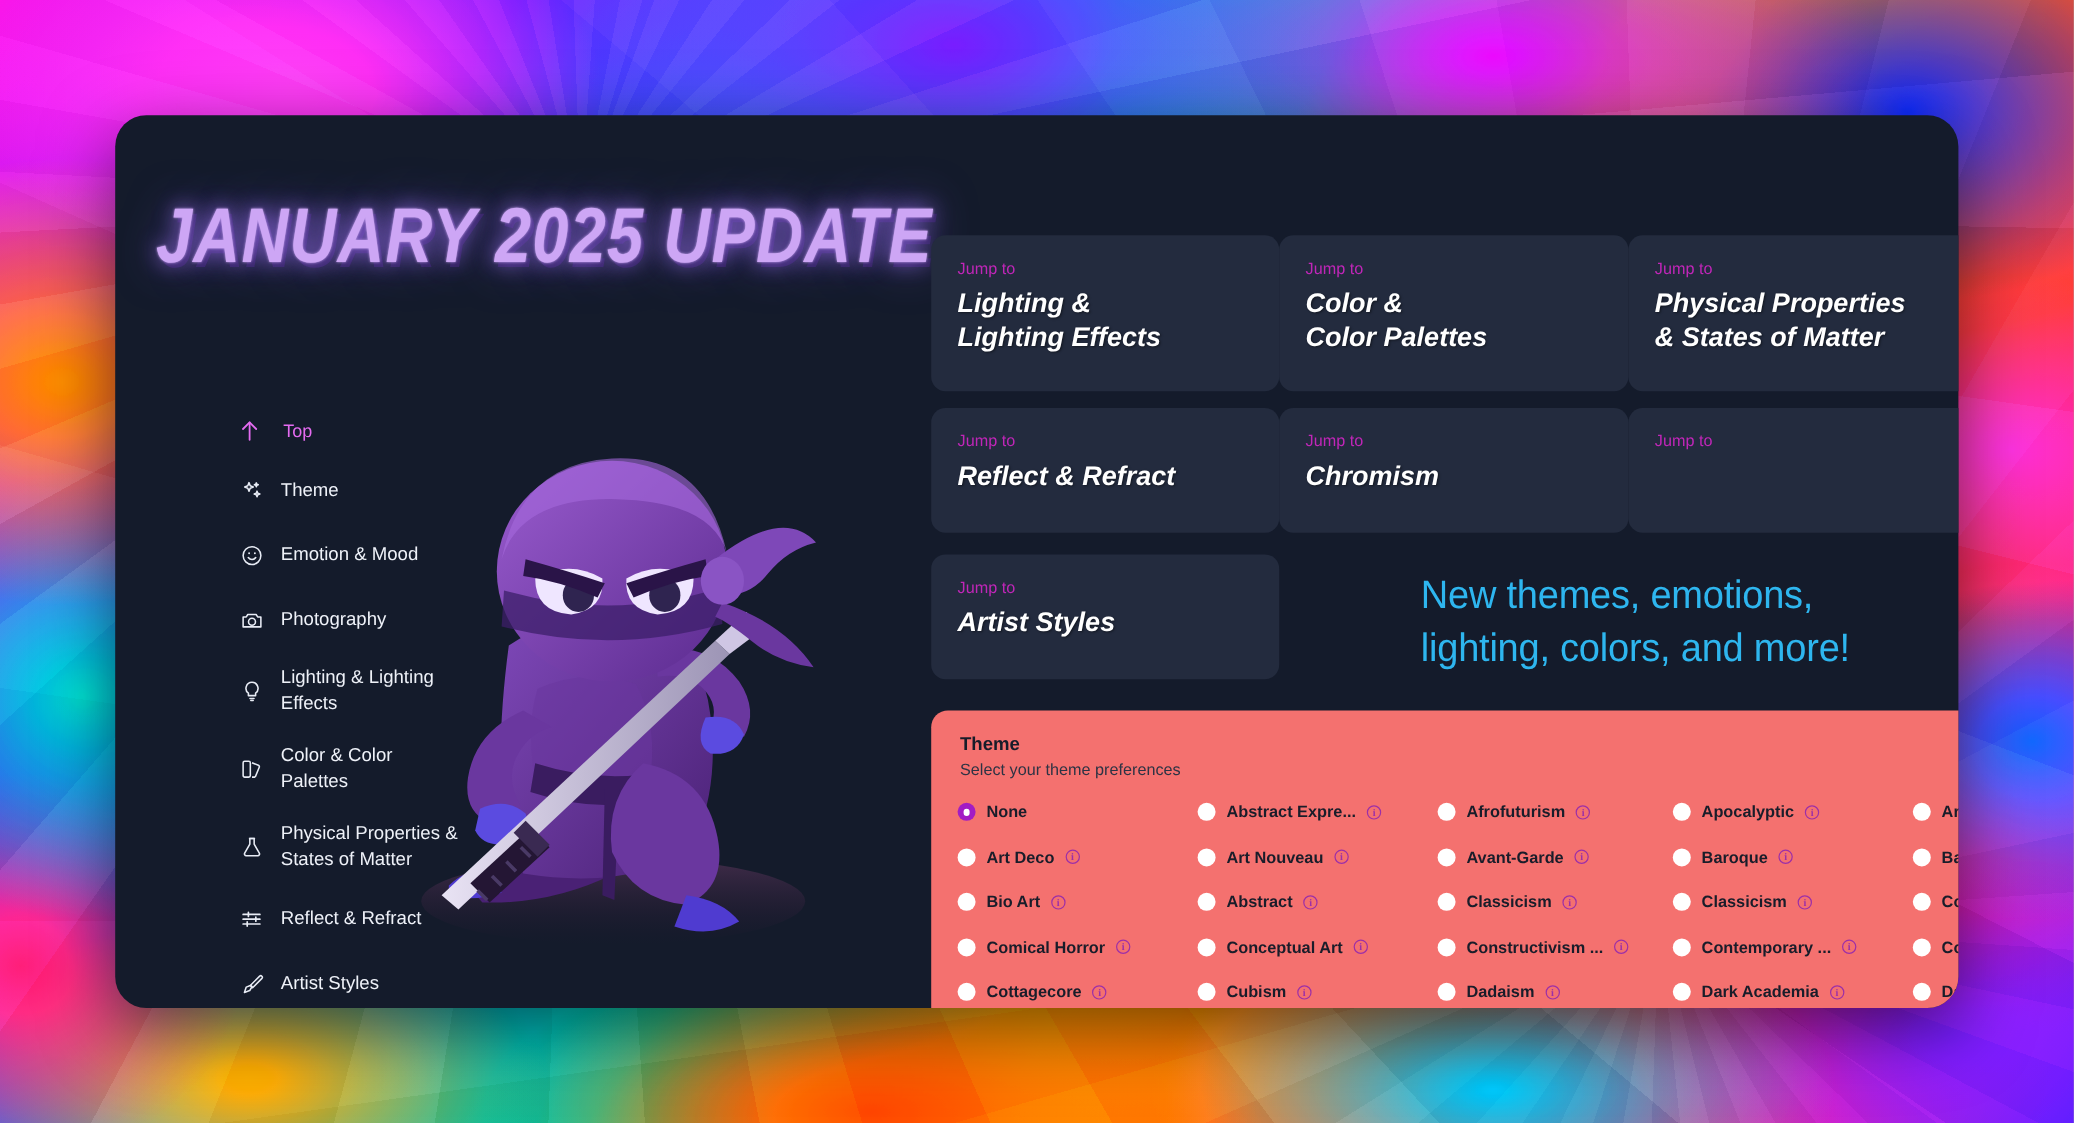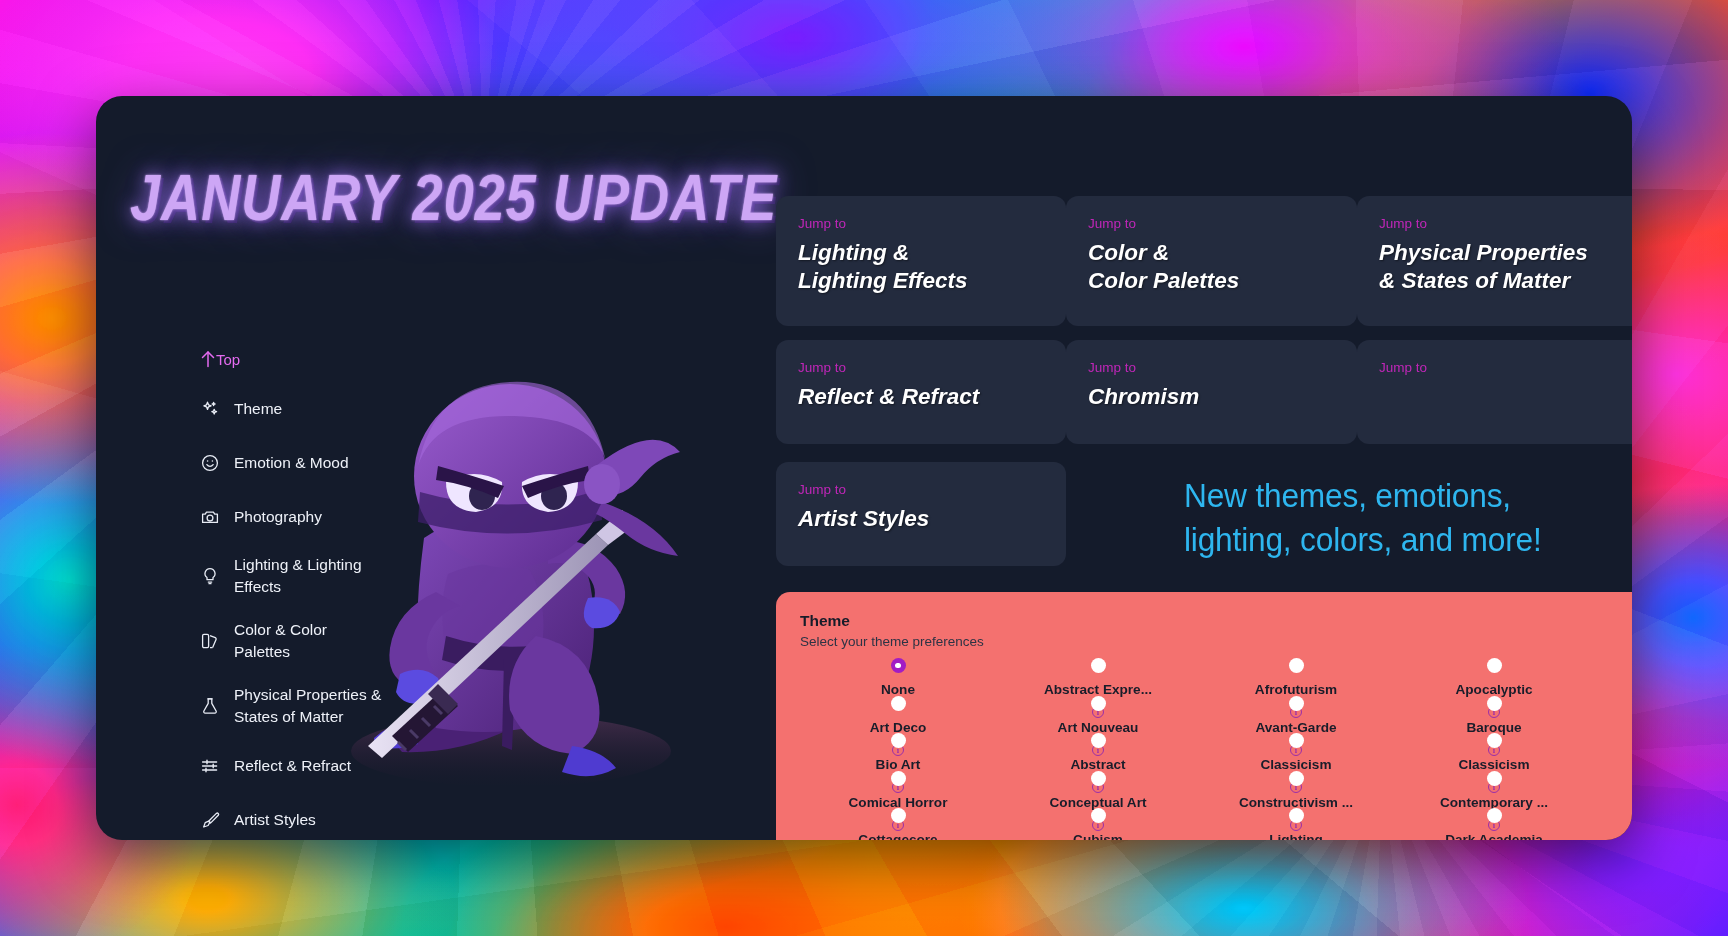--- a/index.html
+++ b/index.html
@@ -70,21 +70,21 @@
       0 0 16px rgba(150,110,230,.95),
       0 0 34px rgba(110,80,210,.75),
       3px 3px 0 rgba(60,30,110,.55);
     transform: scaleY(1.22) scaleX(1.02);
     transform-origin: left top;
     white-space: nowrap;
   }
 
   #top-link {
     position: absolute; left: 104px; top: 214px;
-    display: flex; align-items: center; gap: 0;
+    display: flex; align-items: center; gap: 20px;
     color: #e46bf0;
     font-size: 15px;
   }
   #top-link .arw { width: 16px; height: 18px; display: block; }
 
   #nav { position: absolute; left: 104px; top: 256px; width: 230px; }
   .nav-item {
     display: flex; align-items: center; gap: 14px;
     margin-bottom: 20px;
     min-height: 34px;
@@ -166,21 +166,20 @@
   #opts {
     position: absolute;
     left: 22px; top: 66px; right: 0;
     display: grid;
     grid-template-columns: 200px 200px 196px 200px 200px;
     row-gap: 0px;
   }
   .opt {
     display: flex; align-items: center; gap: 9px;
     height: 37.5px;
-    flex-direction: column;
   }
   .radio {
     width: 15px; height: 15px; border-radius: 50%;
     background: #ffffff;
     flex: 0 0 15px;
   }
   .radio.sel {
     background: #a21cc4;
     display: flex; align-items: center; justify-content: center;
   }
@@ -537,21 +536,21 @@
             <span class="txt">Cottagecore</span>
             <span class="info">i</span>
           </div>
           <div class="opt">
             <span class="radio"></span>
             <span class="txt">Cubism</span>
             <span class="info">i</span>
           </div>
           <div class="opt">
             <span class="radio"></span>
-            <span class="txt">Lighting</span>
+            <span class="txt">Dadaism</span>
             <span class="info">i</span>
           </div>
           <div class="opt">
             <span class="radio"></span>
             <span class="txt">Dark Academia</span>
             <span class="info">i</span>
           </div>
           <div class="opt">
             <span class="radio"></span>
             <span class="txt">Dark Fantasy</span>

